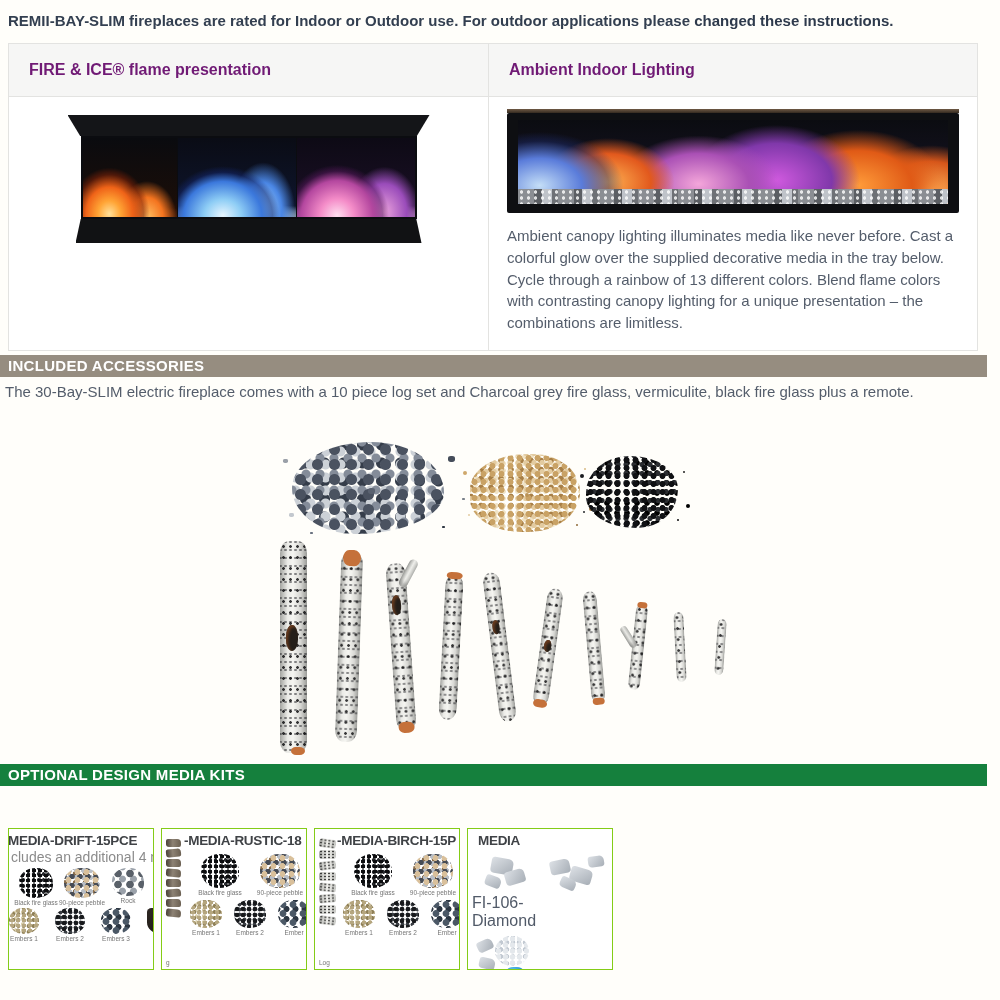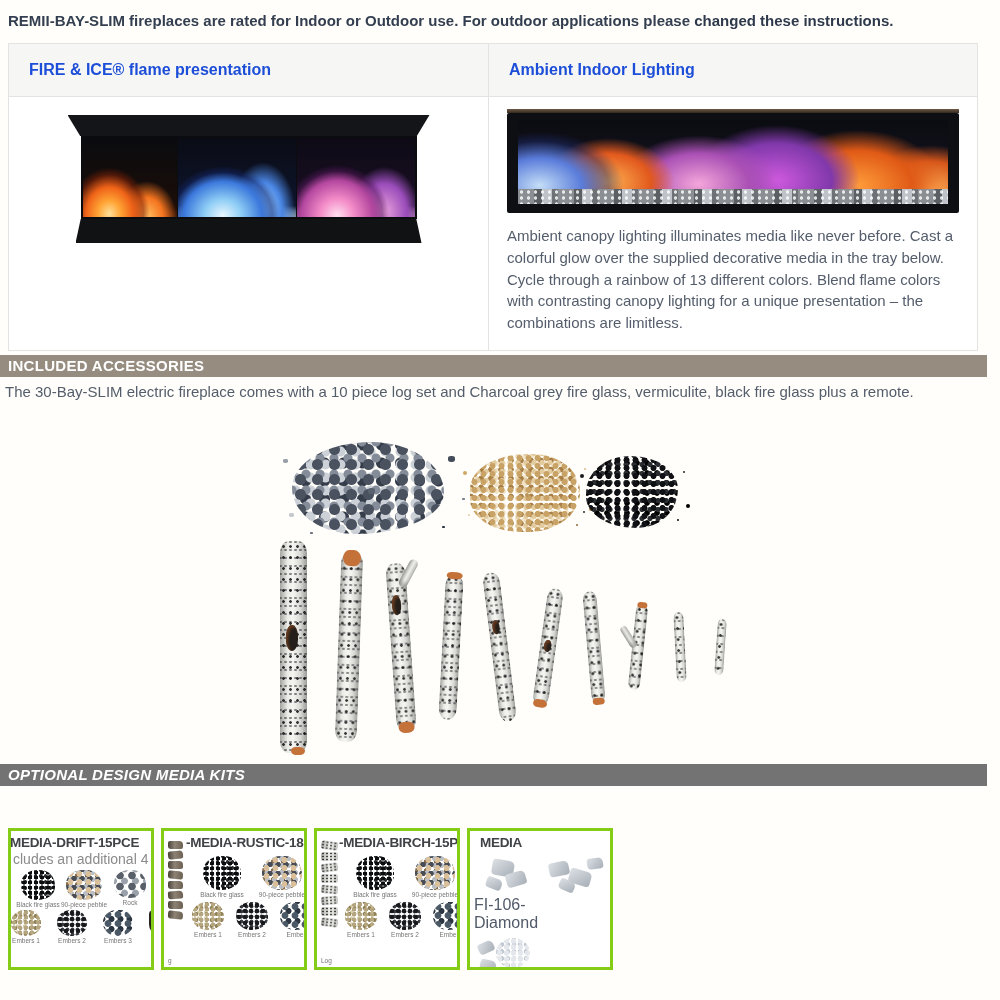--- a/index.html
+++ b/index.html
@@ -12,21 +12,21 @@
   
   .notice { margin:12px 8px 0 8px; font-size:15px; font-weight:600; color:#333f50; }
   .notice .lnk { font-weight:800; color:#2e3a4c; cursor:pointer; }
 
   
   .ftable { width:970px; margin:14px 0 0 8px; display:grid; grid-template-columns:1fr 1fr;
             border:1px solid #e3e3e1; background:#fff; }
   .fcol { display:flex; flex-direction:column; }
   .fcol + .fcol { border-left:1px solid #e3e3e1; }
   .fhead { background:#f6f6f5; border-bottom:1px solid #e3e3e1; padding:17px 20px;
-           font-size:16px; font-weight:700; color:#1d4ed8; }
+           font-size:16px; font-weight:700; color:#701a75; }
   .fbody { padding:6px 18px 16px 18px; flex:1; }
   .fbody p { font-size:15px; line-height:1.45; color:#545d6b; margin-top:12px; }
   .fbody p b { color:#3b4559; }
 
   
   .fp3 { width:362px; height:128px; position:relative; margin:12px auto 10px auto; }
   .fp3-cap { position:absolute; top:0; left:0; right:0; height:21px; background:#141518;
              clip-path:polygon(0 0,100% 0,96.5% 100%,3.5% 100%); }
   .fp3-base { position:absolute; bottom:0; left:8px; right:8px; height:24px; background:#111214;
               clip-path:polygon(1.5% 0,98.5% 0,100% 100%,0 100%); }
@@ -129,21 +129,21 @@
     border-radius:45% 55% 50% 50% / 70%; }
   .tip-t { top:-2px; } .tip-b { bottom:-2px; }
   .knot { position:absolute; left:22%; width:45%; height:26px; background:#241f1a;
     border-radius:50% / 45%; box-shadow:inset 2px 2px 3px #6b3c1e; }
   .stub { position:absolute; width:9px; height:30px; border-radius:5px;
     background:linear-gradient(90deg,#b0b1ad,#eeeeea 50%,#c4c5c1);
     box-shadow:inset 0 -4px 4px rgba(0,0,0,.25); }
 
   
   .kits { display:flex; gap:7px; margin:42px 0 0 8px; }
-  .kit { width:146px; height:142px; background:#fff; border:3px solid #84cc16;
+  .kit { width:146px; height:142px; background:#fff; border:1px solid #84cc16;
          overflow:hidden; position:relative; padding:4px 0 0 4px; }
   .kit-title { font-size:13.5px; font-weight:700; color:#3f4246; letter-spacing:-.3px;
                white-space:nowrap; }
   .kit-sub { font-size:14px; color:#8b8b8b; white-space:nowrap; margin:1px 0 0 -2px; }
   .cut-l { margin-left:-5px; }
   .kit-grid { display:flex; flex-direction:column; gap:2px; margin-top:3px; }
   .krow { display:flex; }
   .kcell { width:46px; flex:none; display:flex; flex-direction:column; align-items:center; }
   .kcell .lab { font-size:6.5px; color:#767676; white-space:nowrap; margin-top:1px; }
   .mini { width:30px; height:26px; border-radius:50% 45% 55% 50% / 48% 55% 45% 52%; }
@@ -262,21 +262,21 @@
       </div>
     <div class="log" style="width:12px;height:86px;transform:rotate(6deg)">
         <div class="stub" style="top:22px;left:-8px;transform:rotate(-38deg);width:7px;height:24px"></div>
         <div class="tip-t" style="height:6px"></div>
       </div>
     <div class="log" style="width:10px;height:70px;transform:rotate(-3deg)"></div>
     <div class="log" style="width:9px;height:56px;transform:rotate(4deg)"></div>
   </div>
 </div>
 
-<div class="bar" style="background-color: #737373; font-style: italic;">OPTIONAL DESIGN MEDIA KITS</div>
+<div class="bar" style="background-color: #15803d;">OPTIONAL DESIGN MEDIA KITS</div>
 
 <div class="kits">
 
   <div class="kit">
     <div class="kit-title cut-l">MEDIA-DRIFT-15PCE</div>
     <div class="kit-sub">cludes an additional 4 mini logs</div>
     <div class="kit-grid">
       <div class="krow">
         <div class="kcell">
             <div class="mini m-blackg"></div>

